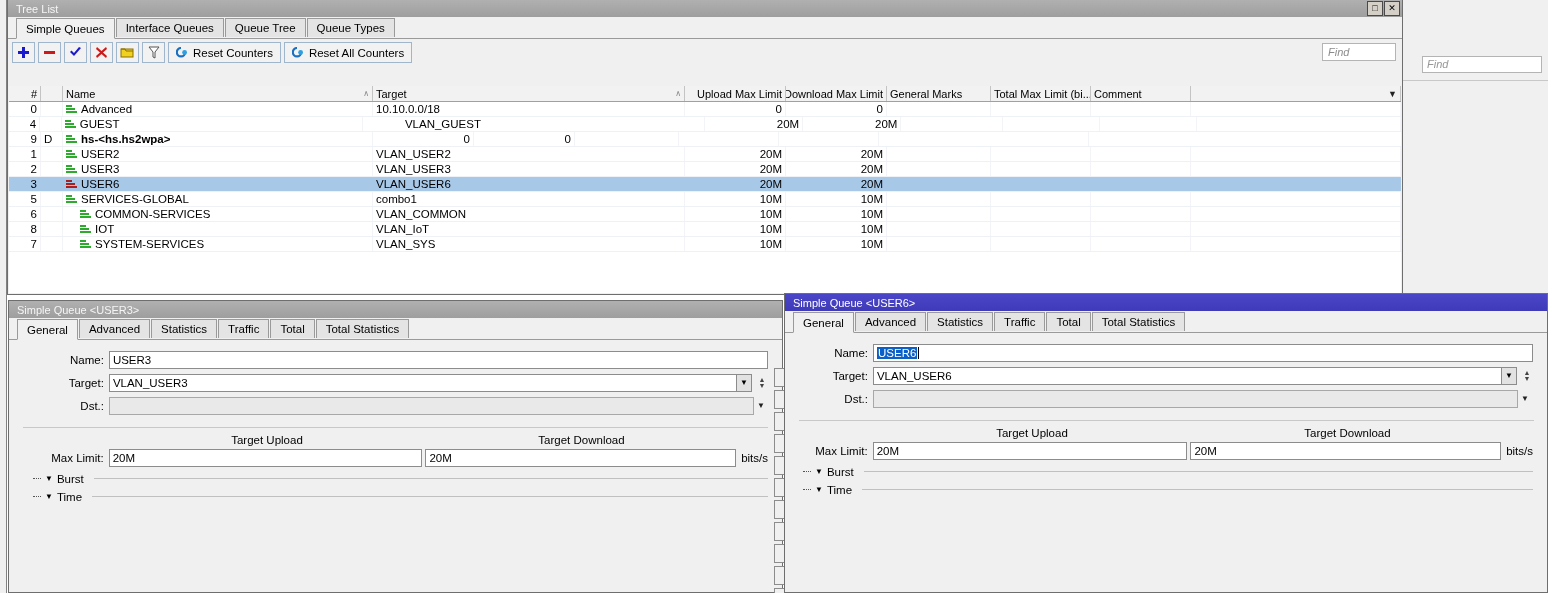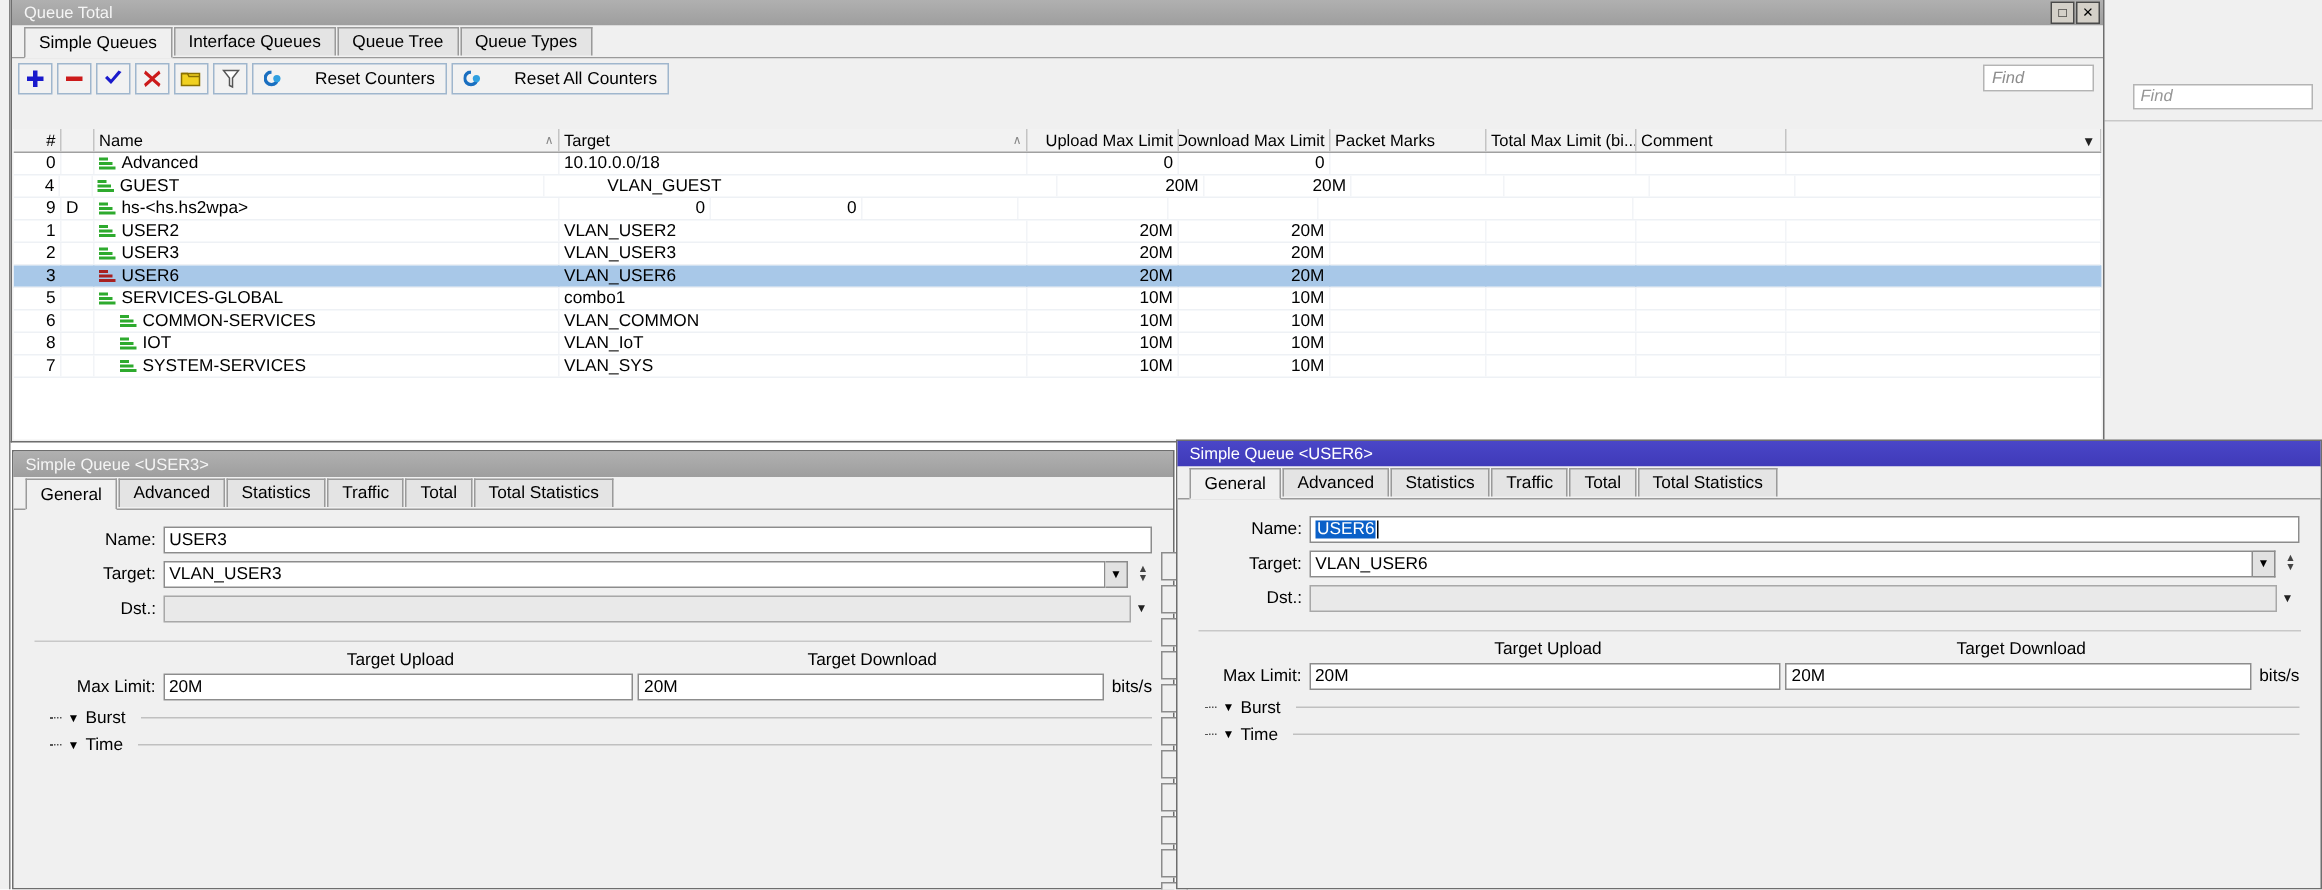--- a/index.html
+++ b/index.html
@@ -37,21 +37,21 @@
     background:#e4e4e4;border:1px solid #9a9a9a;border-bottom:none;margin-right:1px;
     box-sizing:border-box;cursor:default;color:#000;}
   .tab.sel{background:#f0f0f0;height:21px;border-bottom:1px solid #f0f0f0;position:relative;top:1px;}
 
   
   .toolbar{height:27px;display:flex;align-items:center;padding:2px 4px;gap:3px;
     background:#f0f0f0;position:relative;box-sizing:border-box;}
   .tbtn{width:23px;height:21px;background:#f2f2f2;border:1px solid #9fb6cd;
     display:flex;align-items:center;justify-content:center;cursor:default;box-sizing:border-box;}
   .wbtn{height:21px;background:#f2f2f2;border:1px solid #9fb6cd;display:flex;
-    align-items:center;gap:21px;padding:0 7px;font-size:11.5px;cursor:default;box-sizing:border-box;}
+    align-items:center;gap:4px;padding:0 7px;font-size:11.5px;cursor:default;box-sizing:border-box;}
   .findbox{position:absolute;right:6px;top:4px;width:74px;height:18px;background:#fff;
     border:1px solid #b4b4b4;font-style:italic;color:#8c8c8c;font-size:11px;
     padding:1px 5px;box-sizing:border-box;display:flex;align-items:center;}
 
   
   .grid{position:absolute;left:1px;top:86px;right:1px;bottom:1px;background:#fff;overflow:hidden;}
   .ghead{display:flex;height:16px;background:#f2f2f2;border-bottom:1px solid #a0a0a0;
     font-size:11px;box-sizing:border-box;}
   .gh{border-right:1px solid #c4c4c4;padding:1px 3px;box-sizing:border-box;
     white-space:nowrap;overflow:hidden;display:flex;align-items:center;cursor:default;}
@@ -105,21 +105,21 @@
 <div class="win" id="bg-left"></div>
 
 <div class="win" id="bg-right">
   <div class="bgfind">Find</div>
   <div class="bgline"></div>
 </div>
 
 <div class="win" id="queue-list">
 
   <div class="titlebar">
-    <span class="tl-title">Queue Total</span>
+    <span class="tl-title">Tree List</span>
     <div class="tb-btn">□</div>
     <div class="tb-btn">✕</div>
   </div>
 
   <div class="tabstrip">
     <div class="tab sel">Simple Queues</div>
     <div class="tab">Interface Queues</div>
     <div class="tab">Queue Tree</div>
     <div class="tab">Queue Types</div>
   </div>
@@ -190,21 +190,21 @@
           <span>Target</span>
           <span class="sortmark">∧</span>
         </div>
         <div class="gh r" style="width: 101px;">
           <span>Upload Max Limit</span>
         </div>
         <div class="gh r" style="width: 101px;">
           <span>Download Max Limit</span>
         </div>
         <div class="gh" style="width: 104px;">
-          <span>Packet Marks</span>
+          <span>General Marks</span>
         </div>
         <div class="gh" style="width: 100px;">
           <span>Total Max Limit (bi...</span>
         </div>
         <div class="gh" style="width: 100px;">
           <span>Comment</span>
         </div>
         <div class="gh" style="width: 210px;">
           <span></span>
           <span class="sortmark" style="font-size: 9px; color: rgb(34, 34, 34);">▼</span>
@@ -245,21 +245,21 @@
           <div class="gc r" style="width: 101px;">20M</div>
           <div class="gc r" style="width: 101px;">20M</div>
           <div class="gc" style="width: 104px;"></div>
           <div class="gc" style="width: 100px;"></div>
           <div class="gc" style="width: 100px;"></div>
           <div class="gc" style="width: 210px;"></div>
         </div>
         <div class="grow">
           <div class="gc r" style="width: 32px;">9</div>
           <div class="gc" style="width: 22px;">D</div>
-          <div class="gc" style="width: 310px; padding-left: 3px;">
+          <div class="gc" style="width: 310px; padding-left: 3px; font-weight: bold;">
             <span class="qicon">
               <i></i>
               <i></i>
               <i></i>
             </span>
             <span>hs-&lt;hs.hs2wpa&gt;</span>
           </div>
           <div class="gc r" style="width: 101px;">0</div>
           <div class="gc r" style="width: 101px;">0</div>
           <div class="gc" style="width: 104px;"></div>

